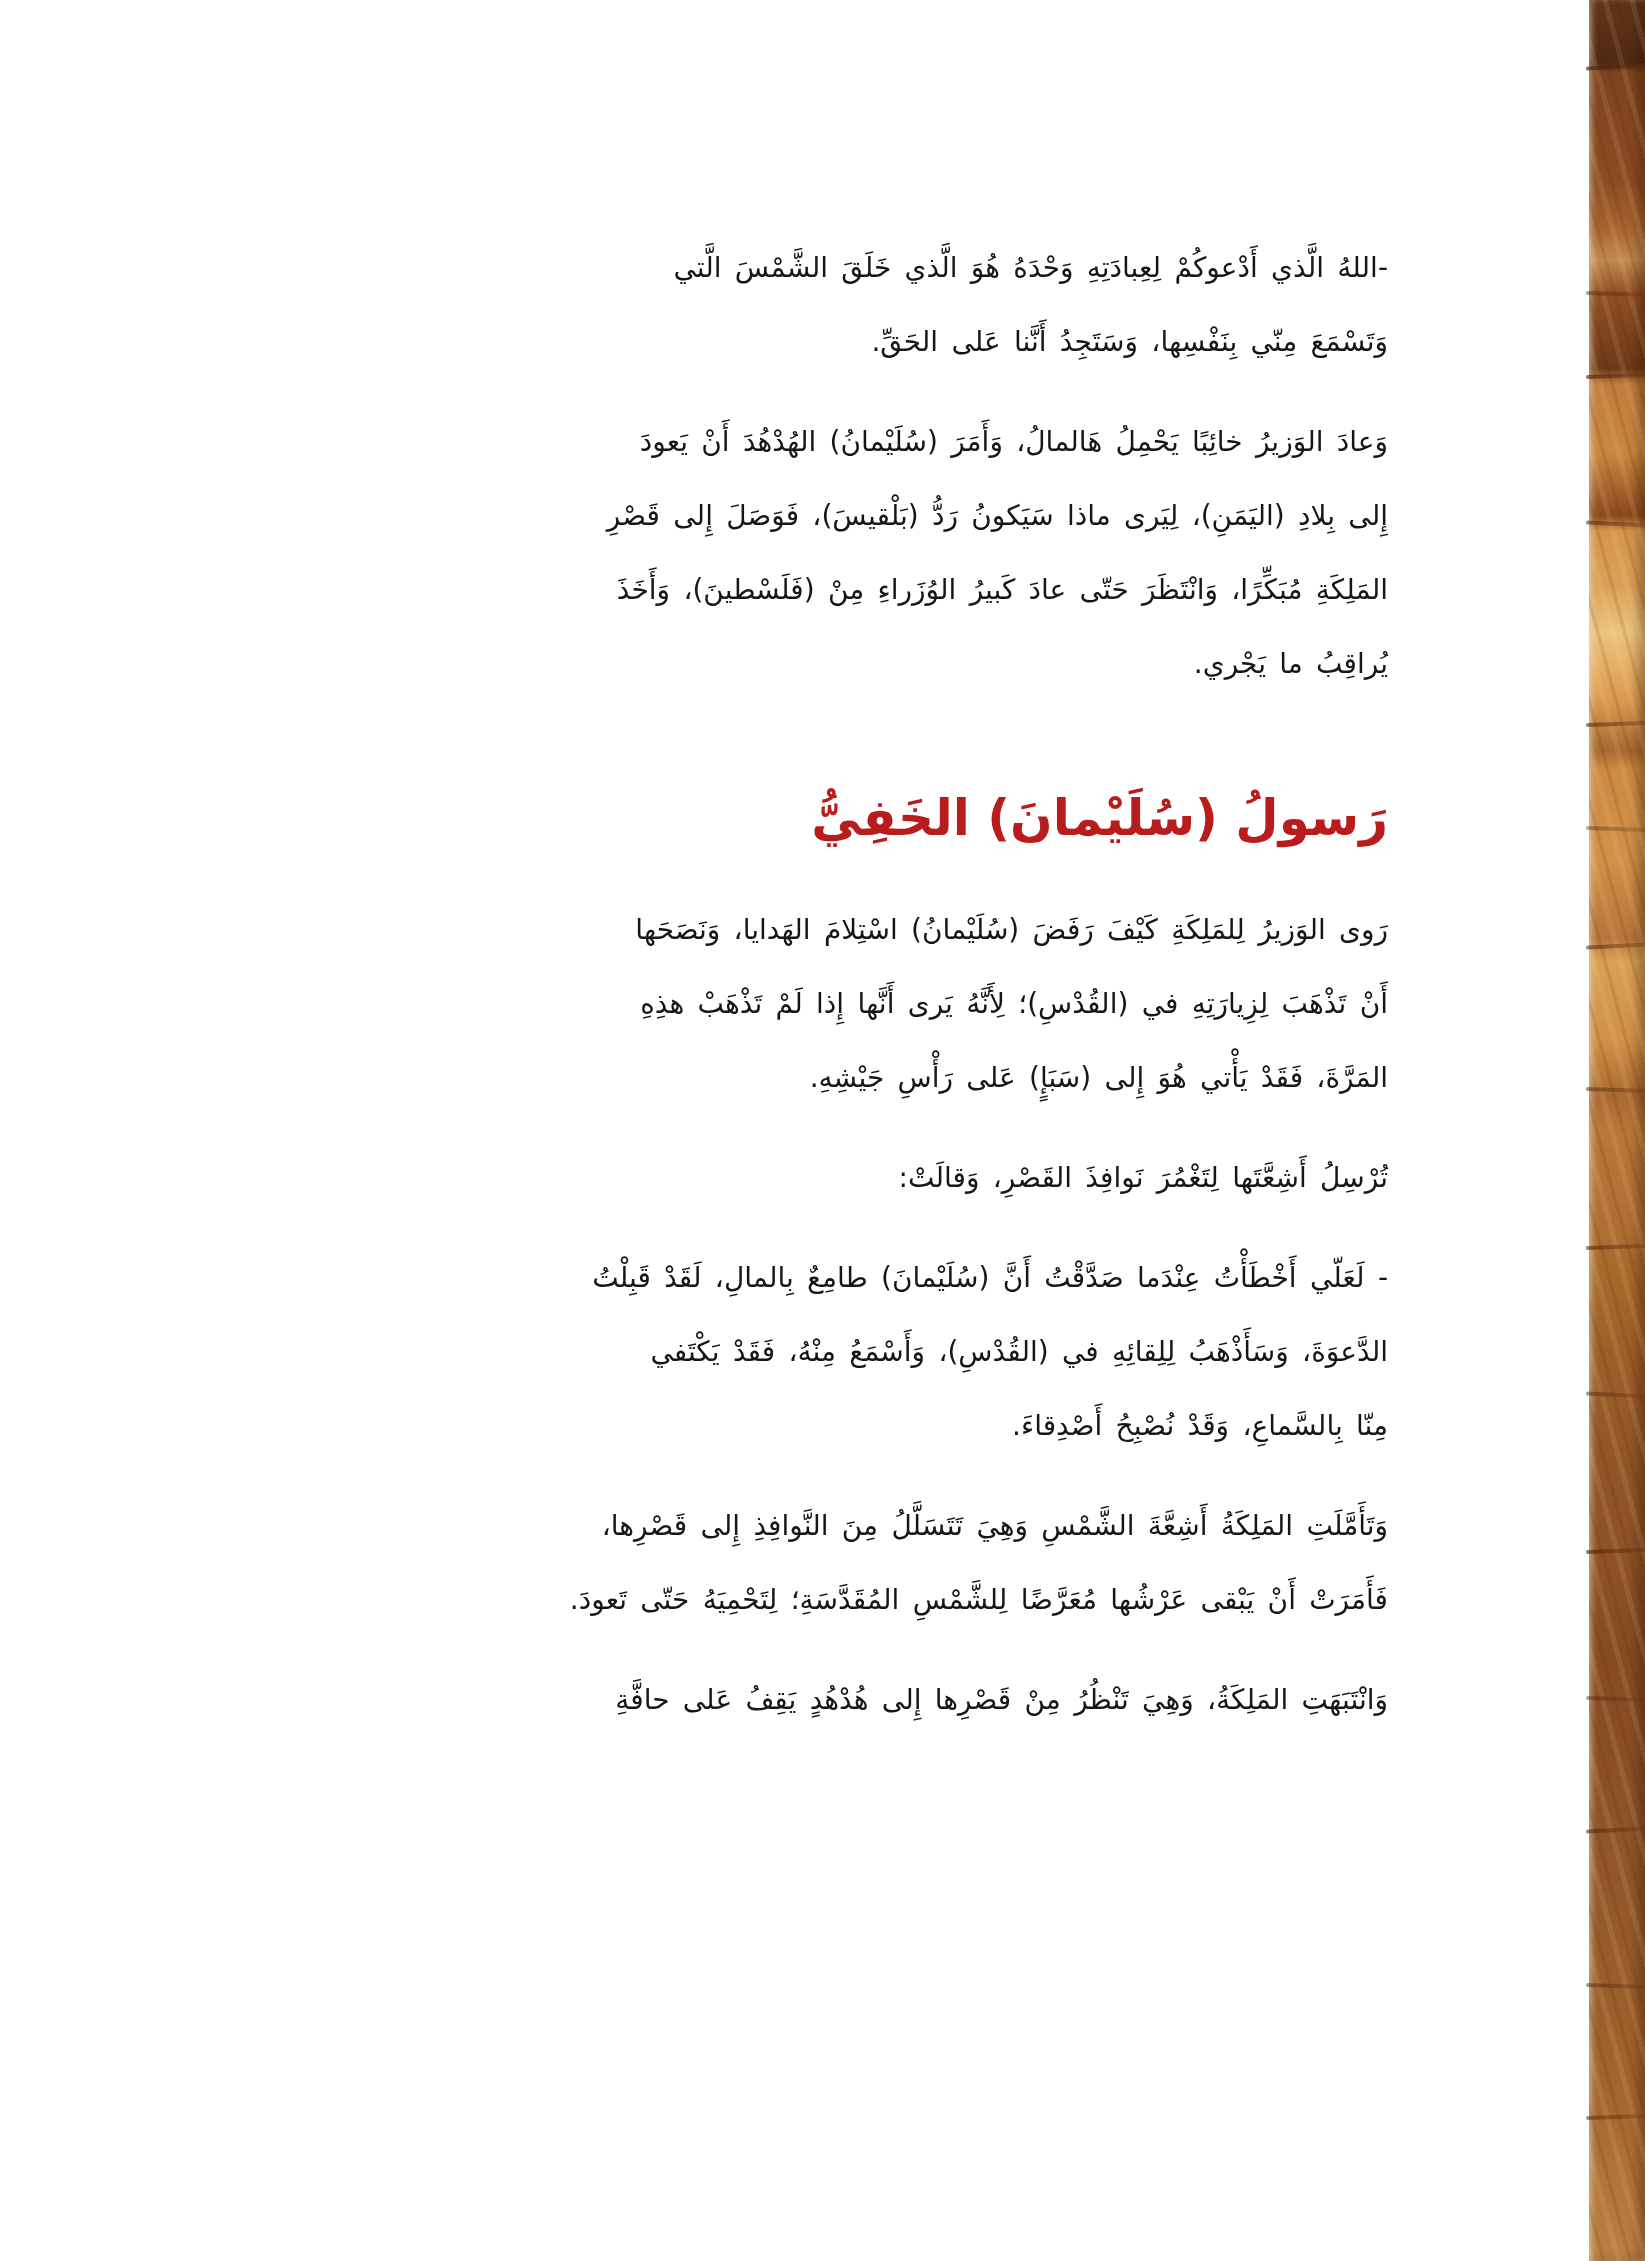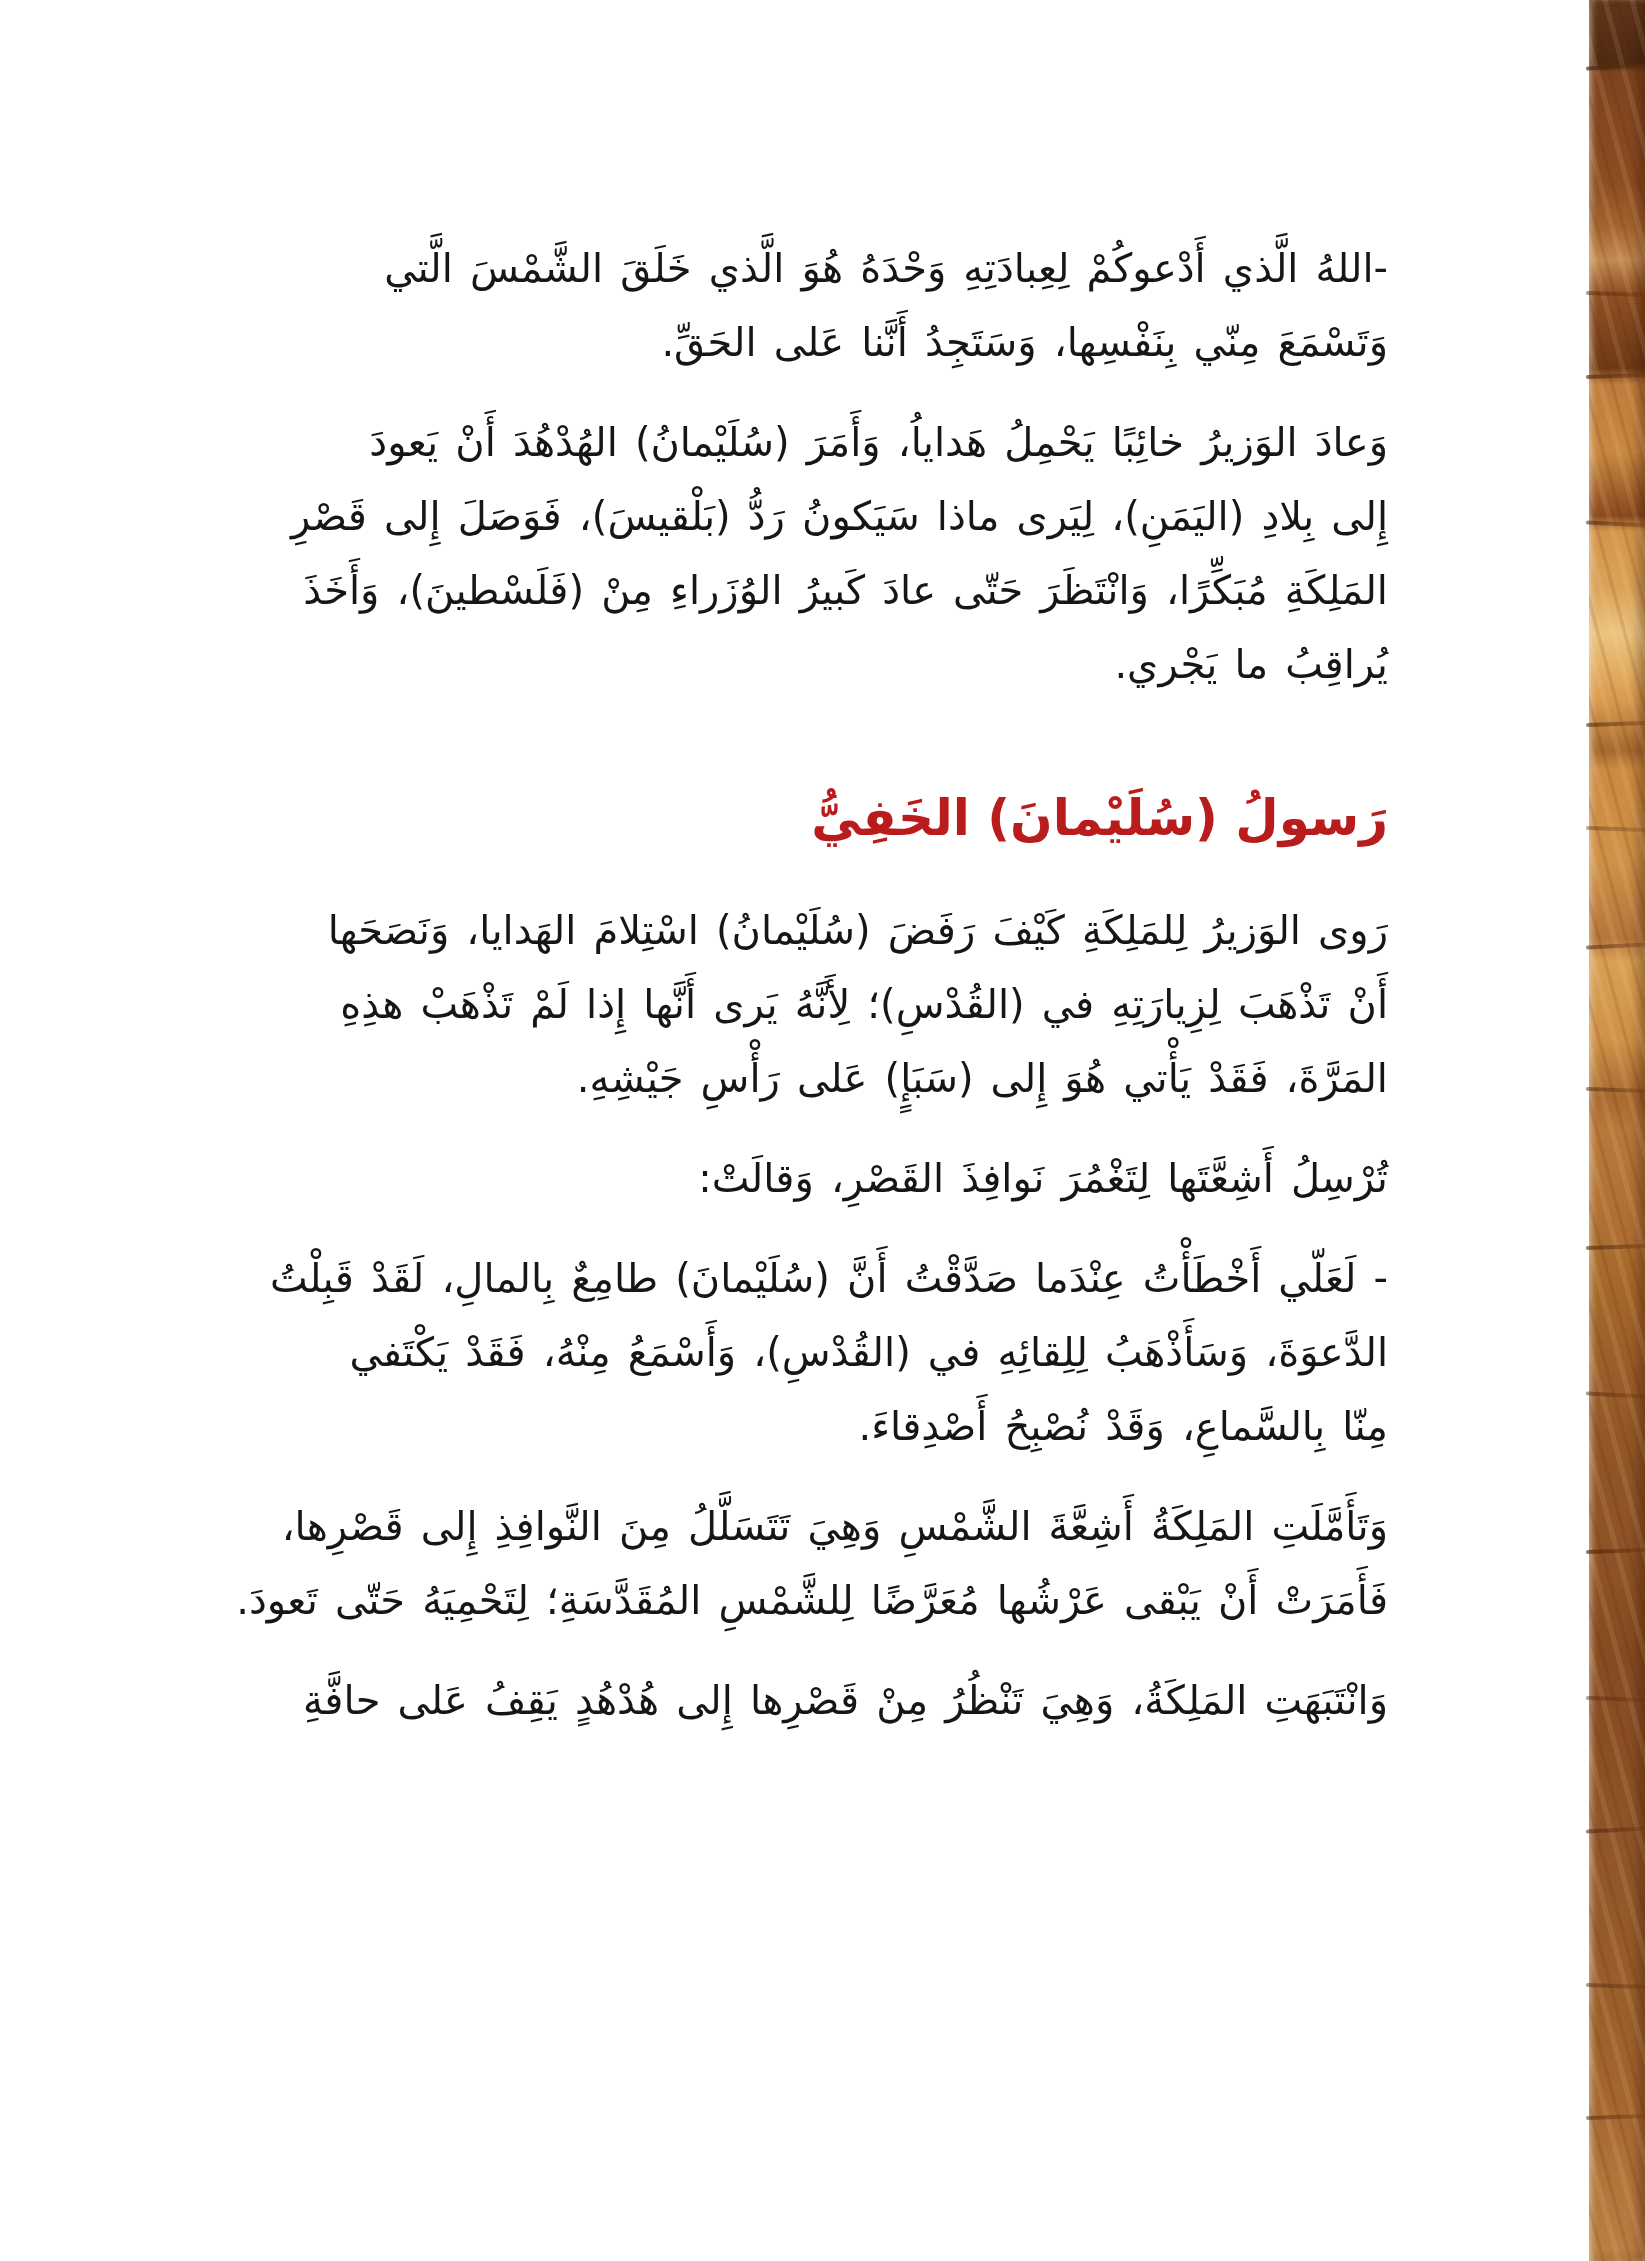--- a/index.html
+++ b/index.html
@@ -15,21 +15,21 @@
     position:absolute;
     top:231px; right:257px; left:113px;
     direction:rtl;
     unicode-bidi:embed;
     text-align:right;
     color:#161616;
   }
   .para { margin:0 0 26px 0; }
   .line {
     white-space:nowrap;
-    font-size:40px;
+    font-size:28px;
     line-height:74px;
     height:74px;
     word-spacing:4.4px;
     overflow:visible;
   }
   .heading {
     margin:74px 0 30.5px 0;
     font-size:50px;
     line-height:87px;
     height:87px;
@@ -88,21 +88,21 @@
 <div class="page">
 
   <main class="content">
 
     <section class="para">
       <div class="line">-اللهُ الَّذي أَدْعوكُمْ لِعِبادَتِهِ وَحْدَهُ هُوَ الَّذي خَلَقَ الشَّمْسَ الَّتي</div>
       <div class="line">وَتَسْمَعَ مِنّي بِنَفْسِها، وَسَتَجِدُ أَنَّنا عَلى الحَقِّ.</div>
     </section>
 
     <section class="para">
-      <div class="line">وَعادَ الوَزيرُ خائِبًا يَحْمِلُ هَداياُ، وَأَمَرَ (سُلَيْمانُ) الهُدْهُدَ أَنْ يَعودَ</div>
+      <div class="line">وَعادَ الوَزيرُ خائِبًا يَحْمِلُ هَالمالُ، وَأَمَرَ (سُلَيْمانُ) الهُدْهُدَ أَنْ يَعودَ</div>
       <div class="line">إِلى بِلادِ (اليَمَنِ)، لِيَرى ماذا سَيَكونُ رَدُّ (بَلْقيسَ)، فَوَصَلَ إِلى قَصْرِ</div>
       <div class="line">المَلِكَةِ مُبَكِّرًا، وَانْتَظَرَ حَتّى عادَ كَبيرُ الوُزَراءِ مِنْ (فَلَسْطينَ)، وَأَخَذَ</div>
       <div class="line">يُراقِبُ ما يَجْري.</div>
     </section>
 
     <h1 class="heading">رَسولُ (سُلَيْمانَ) الخَفِيُّ</h1>
 
     <section class="para">
       <div class="line">رَوى الوَزيرُ لِلمَلِكَةِ كَيْفَ رَفَضَ (سُلَيْمانُ) اسْتِلامَ الهَدايا، وَنَصَحَها</div>
       <div class="line">أَنْ تَذْهَبَ لِزِيارَتِهِ في (القُدْسِ)؛ لِأَنَّهُ يَرى أَنَّها إِذا لَمْ تَذْهَبْ هذِهِ</div>

